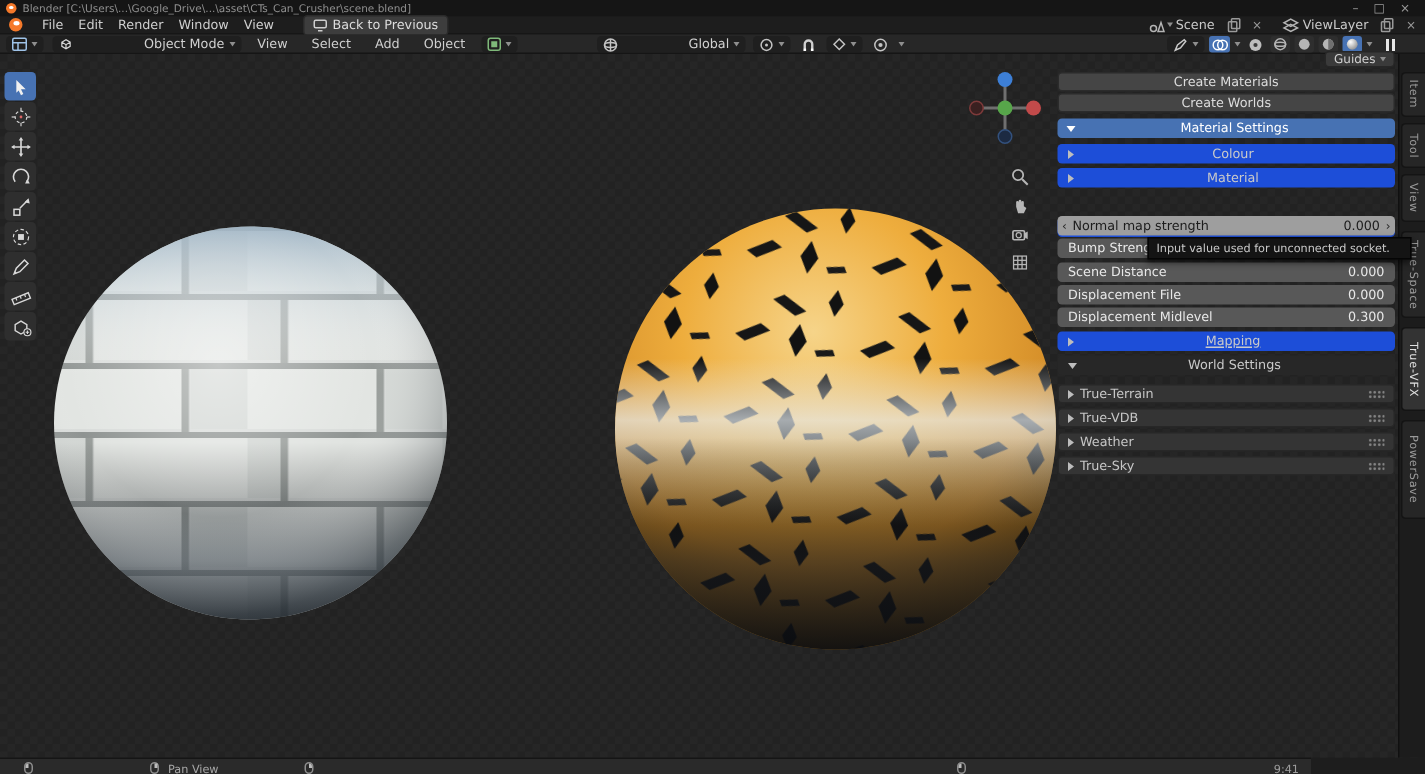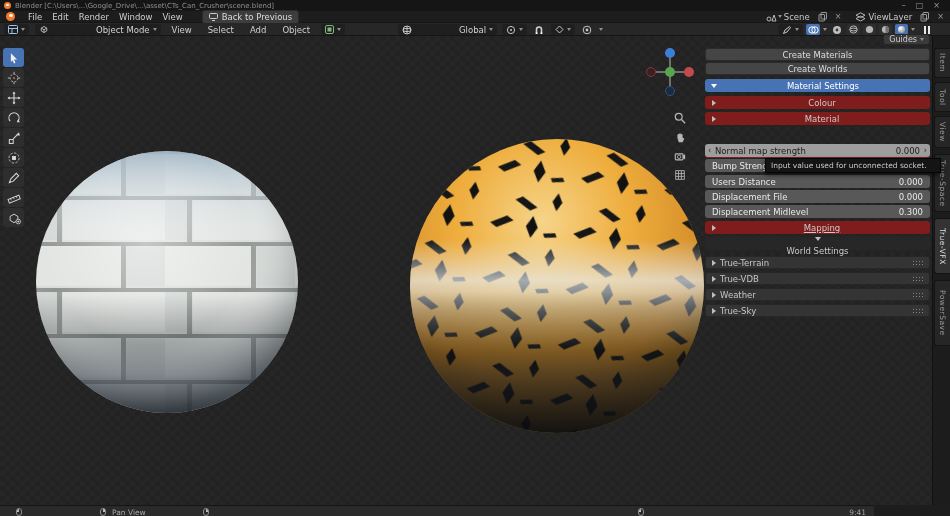--- a/index.html
+++ b/index.html
@@ -70,21 +70,21 @@
   .navcol{position:absolute;left:672px;top:74px;display:flex;flex-direction:column;gap:4px;}
   .navbtn{width:15px;height:15px;display:flex;align-items:center;justify-content:center;border-radius:3px;}
 
   
   .sidepanel{position:absolute;left:703px;top:0;width:229px;height:100%;}
   .guides{position:absolute;top:-2px;right:2px;height:11px;display:flex;align-items:center;gap:3px;background:#3a3a3a;border:1px solid #262626;border-radius:3px;padding:0 5px;font-size:8px;color:#cfcfcf;}
   .sp-row{position:absolute;left:2px;right:2px;height:13px;border-radius:3px;font-size:8.5px;display:flex;align-items:center;}
   .btnrow{background:#454545;border:1px solid #2b2b2b;justify-content:center;color:#dcdcdc;}
   .hdr-blue{background:#4772b3;color:#fff;padding:0 6px;gap:5px;justify-content:flex-start;}
   .hdr-blue .ctr{flex:1;text-align:center;}
-  .sect{background:#7f1d1d;color:#c9c9c9;padding:0 7px;gap:5px;}
+  .sect{background:#1d4ed8;color:#c9c9c9;padding:0 7px;gap:5px;}
   .sect .ctr{flex:1;text-align:center;}
   .field{background:#585858;color:#e8e8e8;padding:0 7px;justify-content:space-between;}
   .field.hover{background:#9e9e9e;color:#1c1c1c;padding:0 10px;}
   .arrL,.arrR{position:absolute;top:3px;font-size:8px;color:#2a2a2a;line-height:1;}
   .arrL{left:3px;} .arrR{right:3px;}
   .addon{background:#343434;border:1px solid #272727;color:#c6c6c6;padding:0 6px;gap:4px;}
   .grip{margin-left:auto;width:11px;height:6px;background-image:radial-gradient(#858585 0.8px,transparent 0.9px);background-size:3px 3px;}
   .tooltip{position:absolute;left:62px;top:122px;width:176px;height:15px;background:#141414;border:1px solid #050505;box-shadow:0 2px 5px rgba(0,0,0,.6);color:#c9c9c9;font-size:7.5px;display:flex;align-items:center;padding:0 5px;z-index:6;white-space:nowrap;}
 
   
@@ -505,37 +505,37 @@
         <span class="arrL">‹</span>
         <span>Normal map strength</span>
         <span>0.000</span>
         <span class="arrR">›</span>
       </div>
       <div class="sp-row field" style="top:123px;">
         <span>Bump Strength</span>
         <span>0.000</span>
       </div>
       <div class="sp-row field" style="top:139px;">
-        <span>Users Distance</span>
+        <span>Scene Distance</span>
         <span>0.000</span>
       </div>
       <div class="sp-row field" style="top:154px;">
         <span>Displacement File</span>
         <span>0.000</span>
       </div>
       <div class="sp-row field" style="top:169px;">
         <span>Displacement Midlevel</span>
         <span>0.300</span>
       </div>
 
       <div class="sp-row sect" style="top:185px;text-decoration:underline;">
         <span class="cr"></span>
         <span class="ctr">Mapping</span>
       </div>
-      <div class="sp-row sect" style="top:201px;background:#272727;flex-direction:column;">
+      <div class="sp-row sect" style="top:201px;background:#272727;">
         <span class="cd"></span>
         <span class="ctr">World Settings</span>
       </div>
 
       <div class="sp-row addon" style="top:220px;">
         <span class="cr"></span>
         <span>True-Terrain</span>
         <span class="grip"></span>
       </div>
       <div class="sp-row addon" style="top:236px;">

